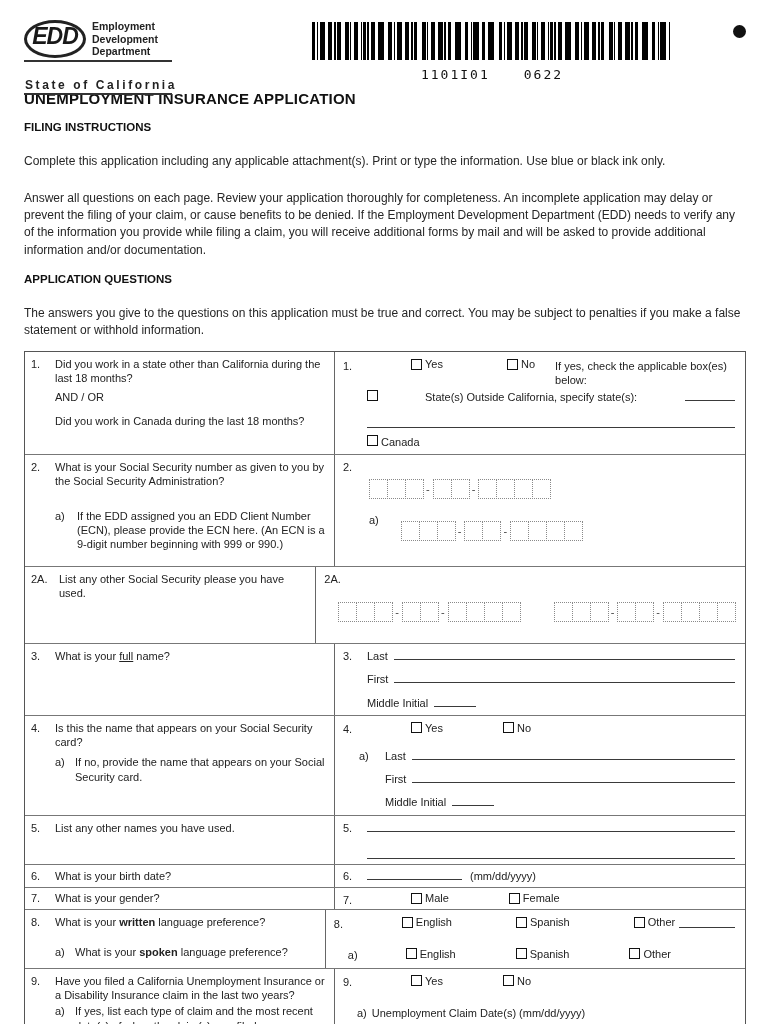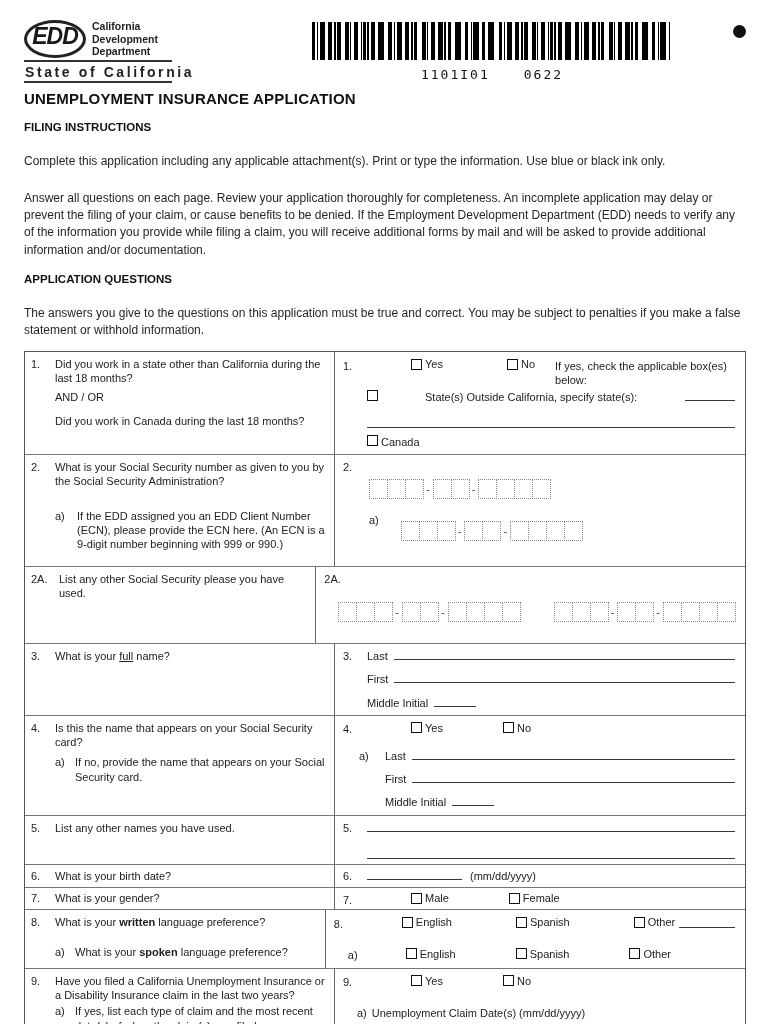--- a/index.html
+++ b/index.html
@@ -9,21 +9,21 @@
 
   
   .header { position:relative; height:72px; }
   .logo { position:absolute; left:0; top:2px; width:148px; }
   .logo-top { display:flex; align-items:center; }
   .logo-oval { width:62px; height:38px; border:3px solid #222; border-radius:50%;
                display:flex; justify-content:center;
                font-style:italic; font-weight:bold; font-size:23px; letter-spacing:-1px; color:#191919; }
   .logo-dept { margin-left:6px; font-weight:bold; font-size:10.5px; line-height:1.18; color:#222; }
   .logo-tagline { margin-top:2px; border-top:2px solid #333; border-bottom:2.5px solid #333;
-                  font-weight:bold; font-size:14px; letter-spacing:2.6px; padding:2px 0 1px 1px;
+                  font-weight:bold; font-size:12px; letter-spacing:2.6px; padding:16px 0 1px 1px;
                   color:#222; white-space:nowrap; }
   .barcode-block { position:absolute; left:288px; top:4px; width:360px; text-align:center; }
   .barcode { height:38px; width:358px; background-color:#fff;
      background-image:
        repeating-linear-gradient(90deg,#000 0 2px,transparent 2px 5px,#000 5px 6px,transparent 6px 11px),
        repeating-linear-gradient(90deg,#000 0 3px,transparent 3px 8px,#000 8px 12px,transparent 12px 17px);
   }
   .barcode-text { margin-top:7px; font-family:"DejaVu Sans Mono", monospace; font-size:13px;
                   letter-spacing:2px; color:#111; display:flex; justify-content:center; gap:34px; }
   .regdot { position:absolute; right:0; top:7px; width:13px; height:13px; border-radius:50%; background:#111; }
@@ -71,21 +71,21 @@
 
 <div class="page">
 
   <div class="header">
     <div class="logo">
       <div class="logo-top">
         <div class="logo-oval">
           <span>EDD</span>
         </div>
         <div class="logo-dept">
-          <div>California</div>
+          <div>Employment</div>
           <div>Development</div>
           <div>Department</div>
         </div>
       </div>
       <div class="logo-tagline">State of California</div>
     </div>
 
     <div class="barcode-block">
       <div class="barcode"></div>
       <div class="barcode-text">

